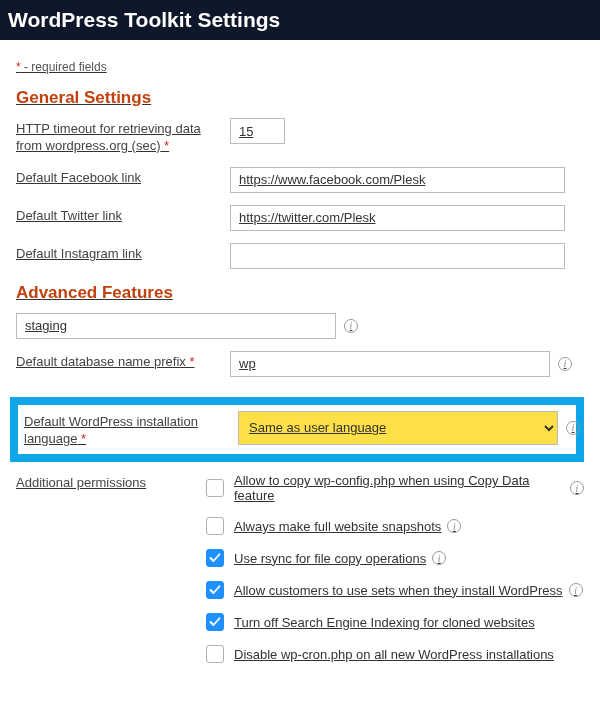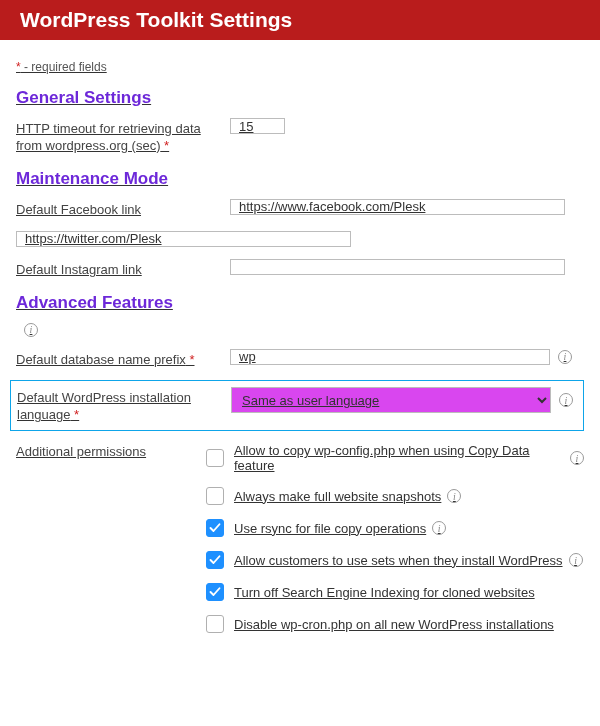--- a/index.html
+++ b/index.html
@@ -1,33 +1,33 @@
 <!DOCTYPE html>
 <html><head>
   <meta charset="utf-8">
   <style>
     * { box-sizing: border-box; margin: 0; padding: 0; }
     body { font-family: "Segoe UI", Arial, sans-serif; font-size: 13px; color: #333; background: #fff; width: 600px; }
-    .header { background: #b91c1c; color: #fff; padding: 8px 20px; }
+    .header { background: #0f172a; color: #fff; padding: 8px 8px; }
     .header h1 { font-size: 21px; font-weight: 600; }
     .content { padding: 10px 16px 20px 16px; text-decoration: underline; }
     .required-note { font-size: 12px; color: #555; margin: 10px 0 12px 0; }
     .required-note .star { color: #d02020; }
-    h2.section { font-size: 17px; font-weight: 700; color: #6d28d9; margin: 14px 0 10px 0; }
+    h2.section { font-size: 17px; font-weight: 700; color: #c2410c; margin: 14px 0 10px 0; }
     .row { display: flex; align-items: flex-start; margin-bottom: 12px; position: relative; gap: 24px; }
     .label-col { width: 190px; flex-shrink: 0; font-size: 13px; color: #444; line-height: 1.3; padding-top: 3px; }
     .label-col .star { color: #d02020; }
     .field-col { flex: 1; display: flex; align-items: center; }
-    input[type="text"] { border: 1px solid #bcbcbc; padding: 4px 8px; font-size: 13px; color: #333; height: 16px; font-family: inherit; }
+    input[type="text"] { border: 1px solid #bcbcbc; padding: 4px 8px; font-size: 13px; color: #333; height: 26px; font-family: inherit; }
     input.small { width: 55px; }
     input.wide { width: 335px; }
     input.wider { width: 320px; }
-    select { border: 1px solid #bcbcbc; background: #d946ef; padding: 3px 6px; font-size: 13px; height: 26px; width: 320px; font-family: inherit; color: #333; }
+    select { border: 1px solid #bcbcbc; background: #fde047; padding: 3px 6px; font-size: 13px; height: 34px; width: 320px; font-family: inherit; color: #333; }
     .info-icon { width: 14px; height: 14px; border: 1px solid #999; border-radius: 50%; display: inline-flex; align-items: center; justify-content: center; font-size: 10px; color: #888; margin-left: 8px; font-style: italic; font-family: Georgia, serif; cursor: help; flex-shrink: 0; }
-    .highlight-box { border: 1px solid #0ea5e9; padding: 6px 4px 6px 0; margin: 12px 0 10px -6px; padding-left: 6px; }
+    .highlight-box { border: 8px solid #0ea5e9; padding: 6px 4px 6px 0; margin: 20px 0 10px -6px; padding-left: 6px; }
     .highlight-box .row { margin-bottom: 0; }
     .checkbox-list { margin-left: 190px; }
     .checkbox-row { display: flex; align-items: center; margin-bottom: 14px; font-size: 13px; color: #333; }
     .cb { width: 18px; height: 18px; border: 1px solid #b0b0b0; border-radius: 3px; margin-right: 10px; background: #fff; display: inline-flex; align-items: center; justify-content: center; flex-shrink: 0; cursor: pointer; }
     .cb.checked { background: #1e90ff; border-color: #1e90ff; }
     .cb.checked svg { display: block; }
     .cb svg { display: none; width: 12px; height: 12px; }
     .checkbox-row .info-icon { margin-left: 6px; }
     .perm-label-row { display:flex; align-items:flex-start; }
   </style>
@@ -48,46 +48,47 @@
 
   <div class="row">
     <div class="label-col">
       <span>HTTP timeout for retrieving data from wordpress.org (sec)</span><span class="star"> *</span>
     </div>
     <div class="field-col">
       <input type="text" class="small" value="15" style="">
     </div>
   </div>
 
-  <h2 class="section">Maintenance Mode</h2>
 
   <div class="row">
     <div class="label-col">Default Facebook link</div>
     <div class="field-col">
       <input type="text" class="wide" value="https://www.facebook.com/Plesk" style="">
     </div>
   </div>
 
   <div class="row">
+    <div class="label-col">Default Twitter link</div>
     <div class="field-col">
       <input type="text" class="wide" value="https://twitter.com/Plesk" style="">
     </div>
   </div>
 
   <div class="row">
     <div class="label-col">Default Instagram link</div>
     <div class="field-col">
       <input type="text" class="wide" value="" style="">
     </div>
   </div>
 
   <h2 class="section">Advanced Features</h2>
 
   <div class="row">
     <div class="field-col">
+      <input type="text" class="wider" value="staging" style="">
       <span class="info-icon">i</span>
     </div>
   </div>
 
   <div class="row">
     <div class="label-col">
       <span>Default database name prefix</span><span class="star"> *</span>
     </div>
     <div class="field-col">
       <input type="text" class="wider" value="wp" style="">

